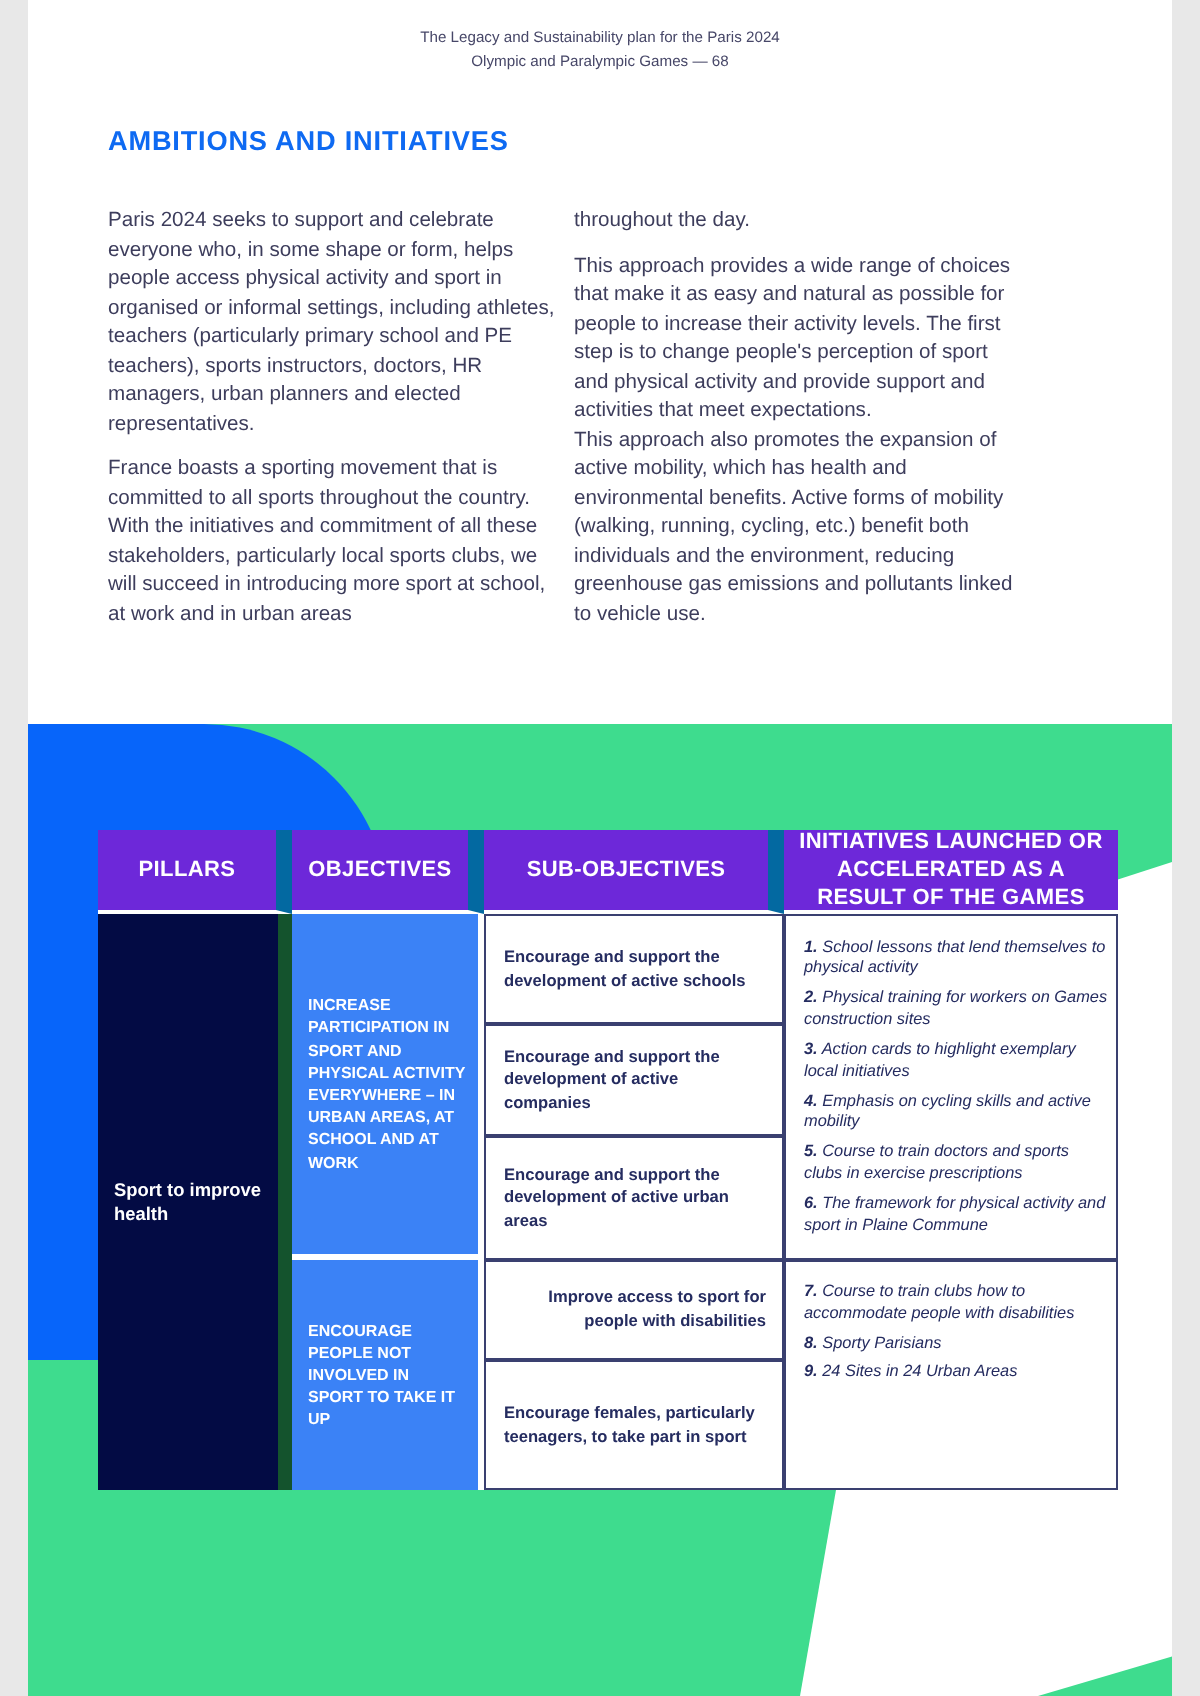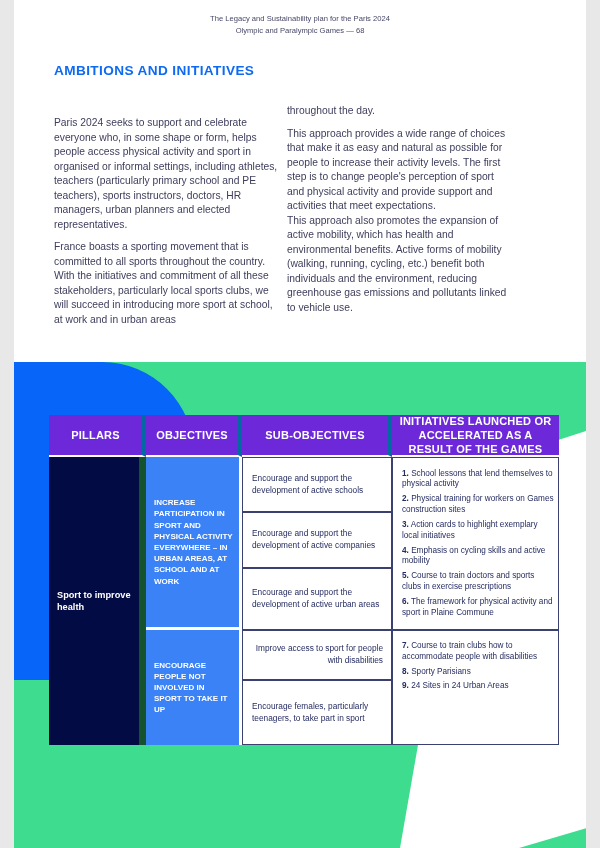--- a/index.html
+++ b/index.html
@@ -18,45 +18,45 @@
   
   .doc-header{position:absolute;top:13px;left:0;right:0;text-align:center;
         font-size:7.6px;line-height:1.55;color:#474768;}
 
   
   .main-heading{position:absolute;top:63px;left:40px;font-size:13.6px;font-weight:bold;
         color:#0e6af2;letter-spacing:0.4px;}
 
   
   .col{position:absolute;top:104px;width:225px;}
-  .col-left{left:40px;margin-top:12px;}
+  .col-left{left:40px;}
   .col-right{left:273px;}
   .body-para{font-size:10.3px;line-height:1.41;color:#3d3d5c;margin:0 0 8px 0;white-space:pre-line;}
 
   
   .ptable{position:absolute;left:35px;top:415px;width:510px;display:grid;
         grid-template-columns:97px 96px 150px 167px;
         grid-template-rows:42px 55px 56px 62px 50px 65px;}
   .th{background:#6d28d9;color:#ffffff;font-weight:bold;font-size:11px;letter-spacing:0.2px;
         display:flex;align-items:center;justify-content:center;text-align:center;
         line-height:1.3;padding:2px 6px;border-bottom:2px solid #ffffff;grid-row:1;}
-  .th-gap{border-right:4px solid #0369a1;}
+  .th-gap{border-right:8px solid #0369a1;}
   .pillar{grid-column:1;grid-row:2/7;background:#030b44;color:#ffffff;font-weight:bold;
         font-size:9.2px;line-height:1.35;display:flex;align-items:center;
         padding:0 2px 0 8px;border-right:7px solid #14532d;}
   .objective{grid-column:2;background:#3b82f6;color:#ffffff;font-weight:bold;font-size:8px;
         line-height:1.4;display:flex;align-items:center;padding:0 6px 0 8px;
         border-right:3px solid #ffffff;}
   .objective.g1{grid-row:2/5;border-bottom:3px solid #ffffff;}
   .objective.g2{grid-row:5/7;}
   .subcell{grid-column:3;background:#ffffff;border:1px solid #3a4070;font-size:8.3px;
-        color:#252c60;line-height:1.4;display:flex;align-items:center;padding:4px 8px 4px 9px;}
+        color:#252c60;line-height:1.4;display:flex;align-items:center;padding:4px 8px 4px 9px;font-weight:bold;}
   .initcell{grid-column:4;background:#ffffff;border:1px solid #3a4070;font-size:8.2px;
         color:#252c60;line-height:1.32;display:flex;flex-direction:column;
-        justify-content:center;gap:4px;padding:6px 4px 6px 9px;}
+        justify-content:center;gap:4px;padding:6px 4px 6px 9px;font-style:italic;}
   .initcell.g2{justify-content:flex-start;padding-top:10px;}
   .init-item .num{font-weight:bold;}
 </style>
 </head>
 <body>
 
 <div class="page">
 
   <div class="bg-green"></div>
   <div class="bg-white-wedge"></div>

